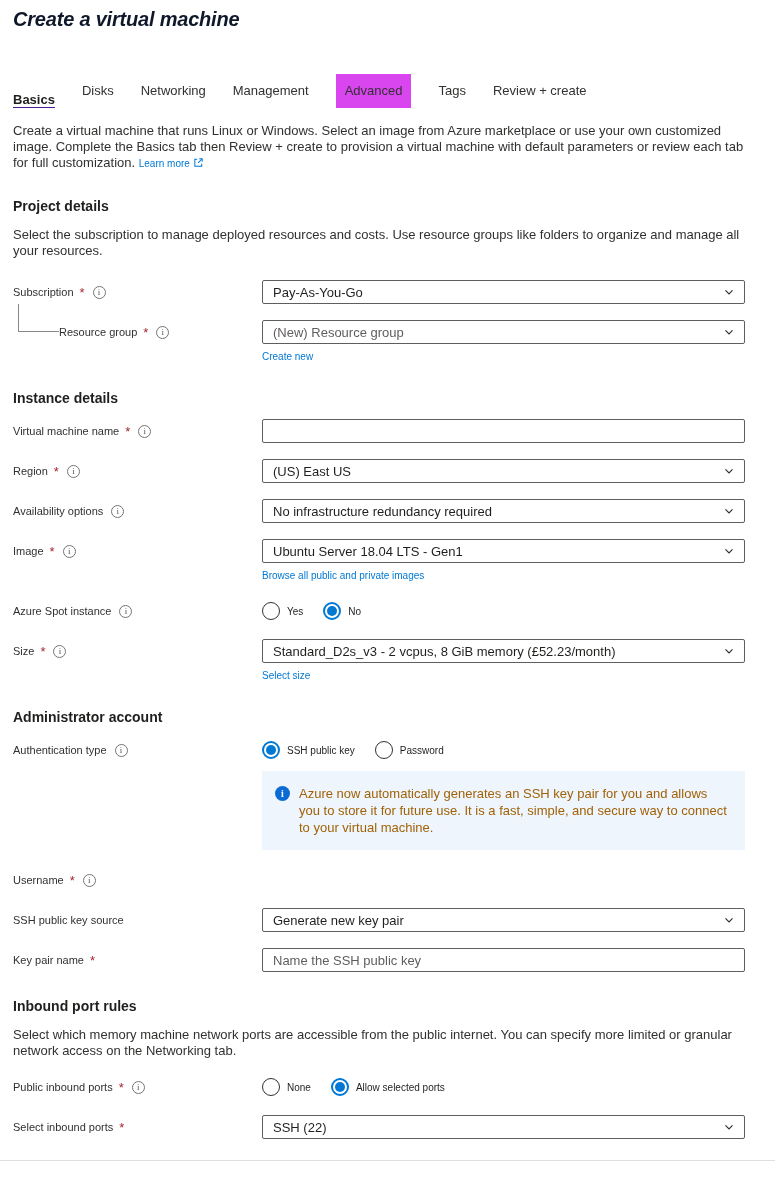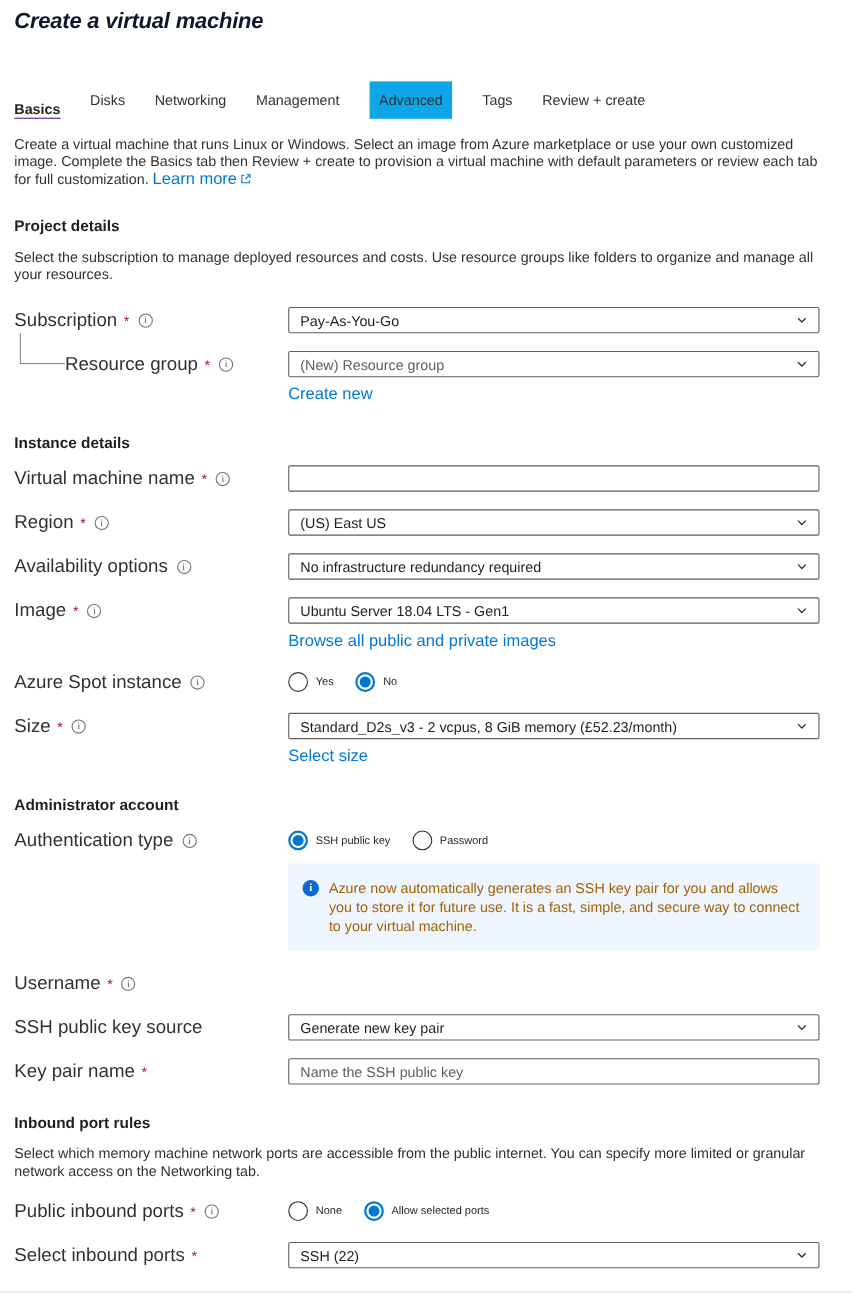--- a/index.html
+++ b/index.html
@@ -5,34 +5,34 @@
   * { box-sizing: border-box; }
   html,body { margin:0; padding:0; background:#fff; width:775px; height:1181px; overflow:hidden;
     font-family:"Liberation Sans", sans-serif; color:#323130; }
   .page { padding:4px 30px 0 13px; }
 
   h1 { font-size:20px; font-weight:700; color:#0f172a; margin:0; line-height:30px; letter-spacing:-0.2px;font-style:italic; }
 
   .tabs { display:flex; align-items:flex-end; margin-top:40px; }
   .tab { font-size:13px; color:#323130; padding:9px 0 10px; margin-right:27px; cursor:pointer; white-space:nowrap; }
   .tab.active { font-weight:700; color:#201f1e; border-bottom:1px solid #4c1d95; padding-bottom:0; }
-  .tab.hovered { background:#0ea5e9; padding-left:9px; padding-right:9px; }
+  .tab.hovered { background:#d946ef; padding-left:9px; padding-right:9px; }
 
   p { font-size:13px; line-height:16px; margin:0; color:#323130; }
   .intro { margin-top:15px; }
 
-  a.link { color:#0078d4; text-decoration:none; cursor:pointer; font-size:15px; }
+  a.link { color:#0078d4; text-decoration:none; cursor:pointer; font-size:10px; }
   .ext-icon { margin-left:3px; vertical-align:-1px; }
 
   h2 { font-size:14px; font-weight:700; color:#201f1e; margin:26px 0 0 0; line-height:16px; }
   .section-desc { margin-top:13px; }
 
   .row { display:flex; align-items:flex-start; margin-top:16px; }
   .label-cell { width:249px; flex:none; display:flex; align-items:center; gap:5px; min-height:24px; position:relative; }
-  .label { font-size:17px; color:#323130; }
+  .label { font-size:11px; color:#323130; }
   .req { color:#a4262c; font-size:13px; margin-left:1px; }
   .info-icon { width:13px; height:13px; border:1px solid #767574; border-radius:50%; display:inline-flex;
     align-items:center; justify-content:center; color:#555; flex:none; margin-left:3px; cursor:default; }
   .info-icon::after { content:"i"; font-size:9px; line-height:1; font-family:"Liberation Serif", serif; }
   .field-cell { width:483px; flex:none; position:relative; }
 
   .select, .textbox { width:100%; height:24px; border:1px solid #605e5c; border-radius:2px; background:#fff;
     font-size:13px; color:#201f1e; padding:0 10px;gap:43px; }
   .select { display:flex; align-items:center; justify-content:space-between; cursor:pointer; padding-right:9px; }
   .select .placeholder-text { color:#605e5c; }

